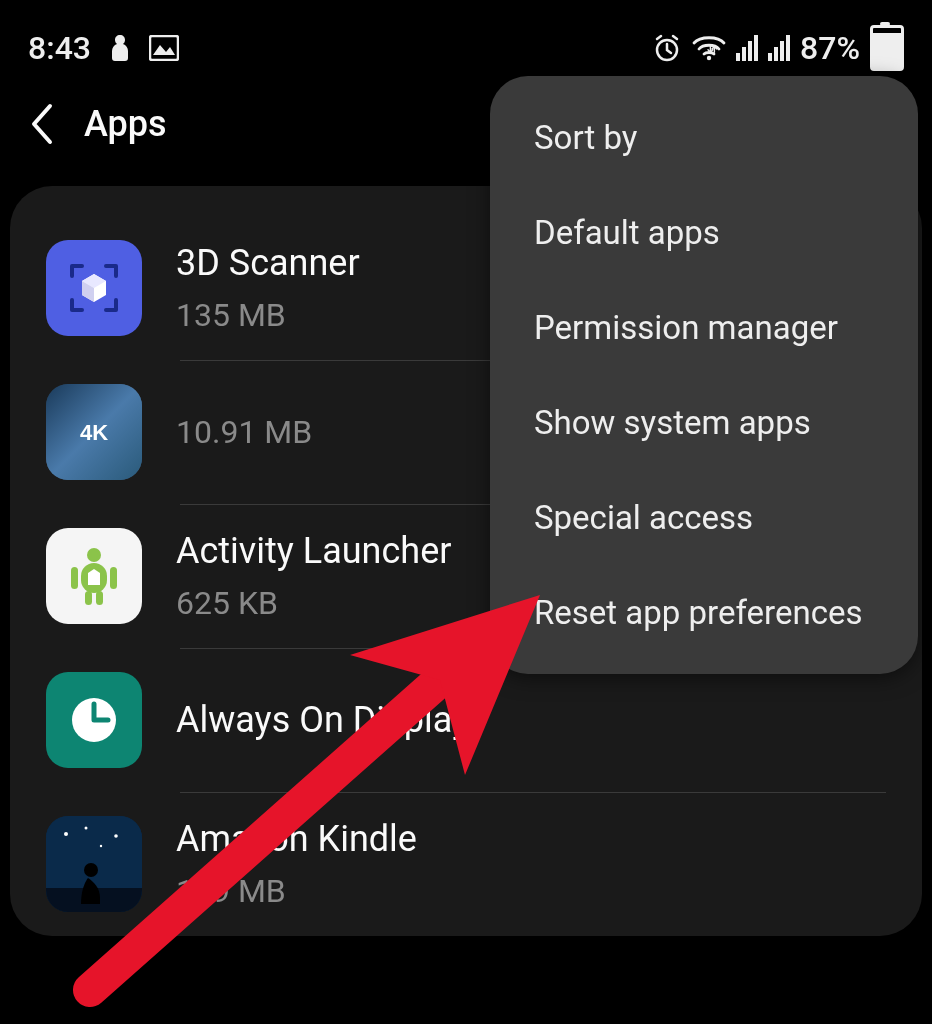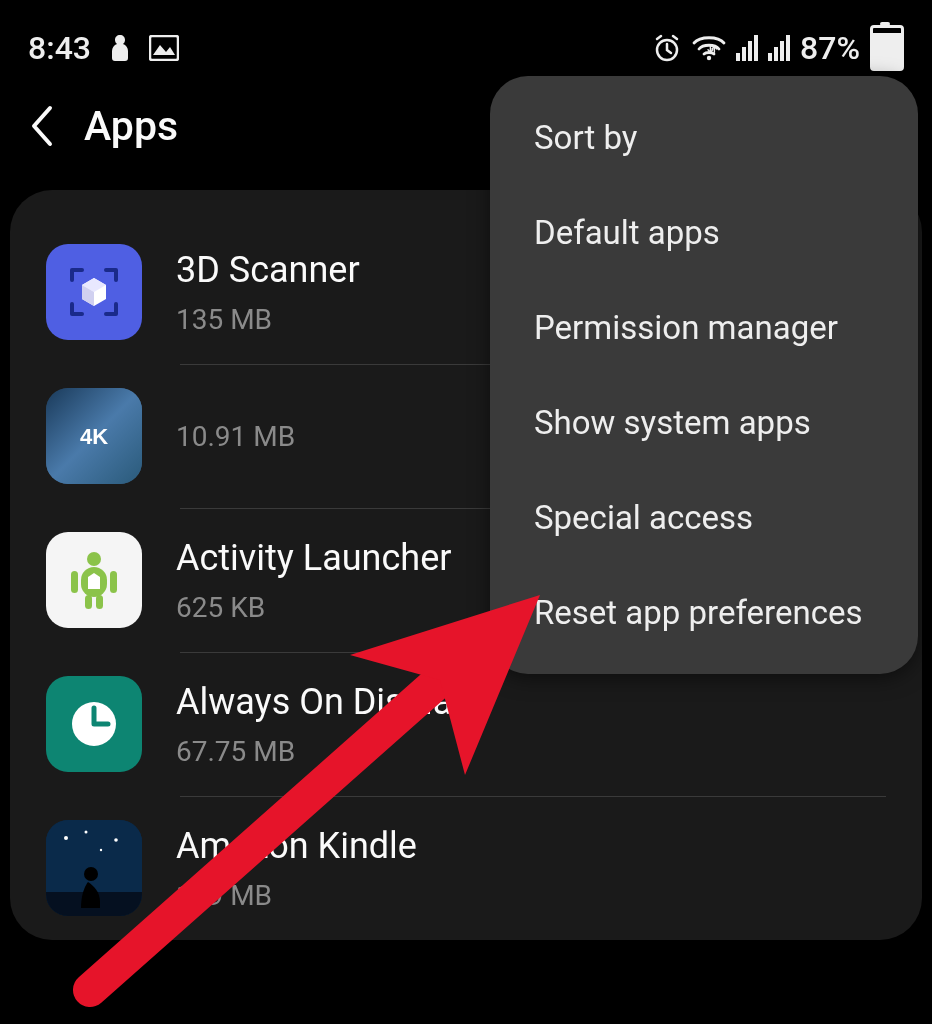--- a/index.html
+++ b/index.html
@@ -33,21 +33,21 @@
   }
   .battery::before{content:"";position:absolute;top:-6px;left:7px;width:10px;height:4px;background:#eee;border-radius:2px;}
   
   .header{
     display:flex;
     align-items:center;
     padding:24px 28px 40px 28px;
     gap:28px;
   }
   .header-title{
-    font-size:41px;
+    font-size:36px;
     font-weight:500;
     color:#fafafa;
   }
   
   .card{
     background:#1a1a1a;
     border-radius:42px;
     margin:0 10px;
     padding:30px 0 0 0;
   }
@@ -66,21 +66,21 @@
     top:0;
     height:1px;
     background:#3a3a3a;
   }
   .app-icon{
     width:96px;height:96px;border-radius:22px;flex:0 0 96px;
     display:flex;align-items:center;justify-content:center;
   }
   .app-info{display:flex;flex-direction:column;gap:12px;}
   .app-name{font-size:36px;color:#fafafa;}
-  .app-size{font-size:28px;color:#8a8a8a;}
+  .app-size{font-size:32px;color:#8a8a8a;}
   
   .popup{
     position:absolute;
     top:76px;
     right:14px;
     width:428px;
     background:#3a3a3a;
     border-radius:38px;
     padding:14px 0;
     box-shadow:0 4px 20px rgba(0,0,0,.5);
@@ -229,21 +229,20 @@
 
   <div class="app-row">
     <div class="app-icon aod-icon">
       <svg width="56" height="56" viewBox="0 0 56 56">
           <circle cx="28" cy="28" r="22" fill="#fff"></circle>
           <path d="M28 12 v16 h14" stroke="#0d8572" stroke-width="5" fill="none" stroke-linecap="round" stroke-linejoin="round"></path>
         </svg>
     </div>
     <div class="app-info">
       <span class="app-name">Always On Display</span>
-      <span class="app-size">67.75 MB</span>
     </div>
   </div>
 
   <div class="app-row">
     <div class="app-icon kindle-icon">
       <svg width="96" height="96" viewBox="0 0 96 96" style="border-radius:22px">
           <rect width="96" height="96" fill="#0a2a4a"></rect>
           <rect y="72" width="96" height="24" fill="#051020"></rect>
           <circle cx="20" cy="18" r="2" fill="#fff"></circle>
           <circle cx="40" cy="12" r="1.5" fill="#fff"></circle>

